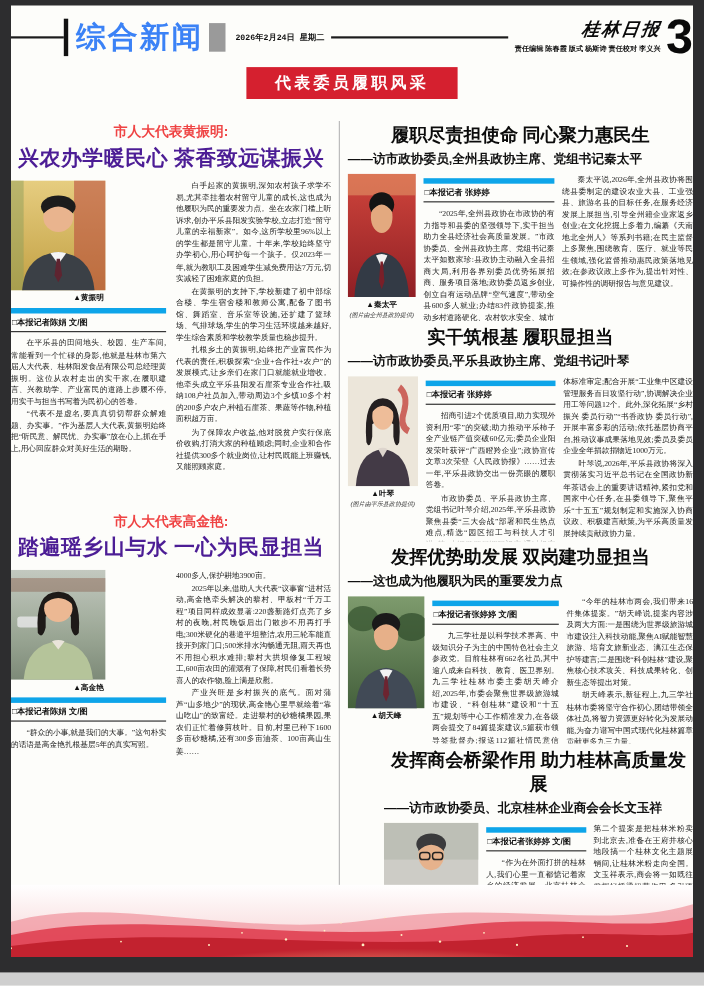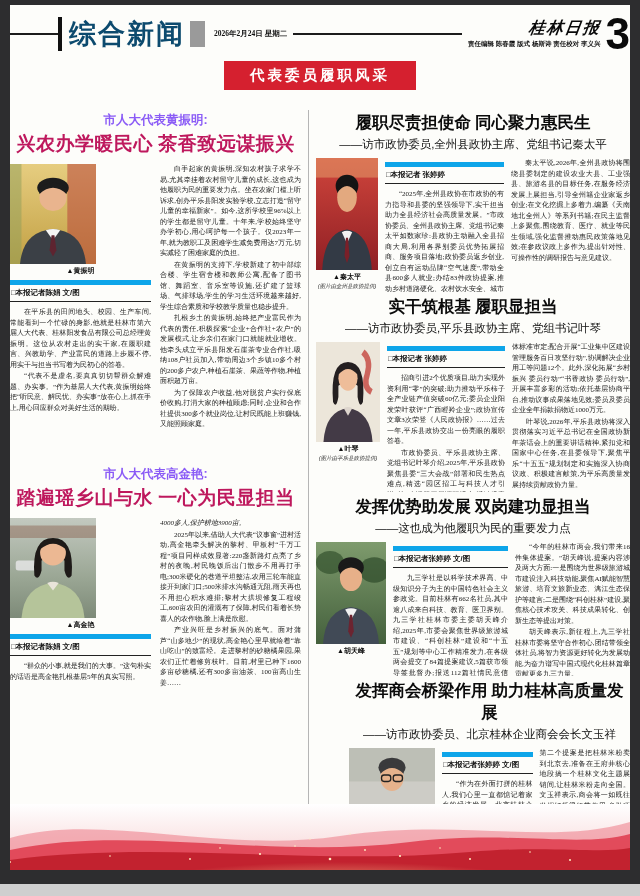--- a/index.html
+++ b/index.html
@@ -6,23 +6,23 @@
   body{width:640px;height:896px;background:#cfcfcf;font-family:"Liberation Serif",serif;position:relative;overflow:hidden;}
   .frame{position:absolute;left:0;top:0;width:640px;height:884px;background:#2d2d2f;box-sizing:border-box;padding:5px 10px 14px 10px;}
   .sheet{background:#fdfdfa;width:620px;height:865px;position:relative;overflow:hidden;box-sizing:border-box;padding-top:8px;}
 
   
   .header{display:flex;align-items:center;height:42px;}
   .seg{height:2px;background:#1c1c1c;}
   .seg-left{width:48px;}
   .seg-grow{flex:1;margin:0 6px;}
   .vbar{width:4px;height:34px;background:#111;}
-  .section-title{font-size:27px;font-weight:900;letter-spacing:2px;line-height:1;margin:0 5px 0 7px;color:#0c4a6e;}
+  .section-title{font-size:27px;font-weight:900;letter-spacing:2px;line-height:1;margin:0 5px 0 7px;color:#3b82f6;}
   .gray-block{width:15px;height:26px;background:#9a9a9a;margin-right:9px;}
-  .date{font-size:7.5px;font-weight:bold;font-family:Liberation Serif, serif;white-space:nowrap;color:#111;}
+  .date{font-size:7.5px;font-weight:bold;font-family:Liberation Mono, monospace;white-space:nowrap;color:#111;}
   .mast-col{display:flex;flex-direction:column;align-items:flex-end;}
   .paper-name{font-size:16px;font-weight:bold;font-style:italic;letter-spacing:2px;transform:skewX(-8deg);line-height:1.1;color:#0a0a0a;}
   .editors{font-size:6.5px;font-weight:bold;font-family:"Liberation Sans",sans-serif;white-space:nowrap;margin-top:3px;color:#111;}
   .page-num{font-size:44px;font-weight:900;font-family:"Liberation Sans",sans-serif;line-height:0.85;margin-left:5px;color:#0a0a0a;}
 
   
   .banner-row{display:flex;justify-content:center;margin:6px 0 20px;}
   .banner{background:#d5202f;color:#fff;font-size:14.5px;font-weight:bold;font-family:"Liberation Sans",sans-serif;letter-spacing:3px;padding:5px 26px;}
 
   
@@ -31,24 +31,24 @@
   .col-right{flex:1;border-left:1px solid #b5b5b5;box-sizing:border-box;padding-left:7px;min-width:0;}
 
   .article{overflow:hidden;margin-bottom:2px;}
   .art-l1{height:352px;}
   .art-l2{height:356px;}
   .art-r1{height:182px;}
   .art-r2{height:198px;}
   .art-r3{height:182px;}
   .art-r4{height:148px;padding-left:33px;}
 
-  .kicker{text-align:center;font-size:12.5px;font-weight:bold;font-family:"Liberation Sans",sans-serif;margin:2px 0 2px;color:#8b5cf6;}
-  .headline-l{text-align:center;font-size:19px;font-weight:900;margin:0 0 7px;letter-spacing:0.5px;color:#be185d;}
+  .kicker{text-align:center;font-size:12.5px;font-weight:bold;font-family:"Liberation Sans",sans-serif;margin:2px 0 2px;color:#ef4444;}
+  .headline-l{text-align:center;font-size:19px;font-weight:900;margin:0 0 7px;letter-spacing:0.5px;color:#4c1d95;}
   .headline-r{text-align:center;font-size:16.5px;font-weight:900;margin:2px 0 3px;color:#0b0b0b;}
-  .subtitle{text-align:center;font-size:11.5px;font-weight:normal;font-family:"Liberation Sans",sans-serif;margin-bottom:6px;color:#111;}
+  .subtitle{font-size:11.5px;font-weight:bold;font-family:"Liberation Sans",sans-serif;margin-bottom:6px;color:#111;}
   h2{padding:0;}
 
   .two-col{display:flex;gap:9px;}
   .subcol{flex:1;min-width:0;}
   .article p{margin:0 0 1px;text-indent:2em;font-size:7px;line-height:1.5;text-align:justify;color:#1a1a1a;}
   .byline{font-size:7.5px;font-weight:bold;font-family:"Liberation Sans",sans-serif;border-top:5px solid #0ea5e9;border-bottom:1px solid #222;padding:3px 1px;margin:4px 0 5px;color:#111;}
   figure{margin:0;}
   figcaption{font-size:7px;font-weight:bold;text-align:center;font-family:"Liberation Sans",sans-serif;margin:2px 0 1px;color:#111;}
   .photo-credit{font-size:5.5px;text-align:center;font-style:italic;color:#333;font-family:"Liberation Sans",sans-serif;margin-bottom:2px;}
   .photo{display:block;}
@@ -160,21 +160,21 @@
                     <path d="M8,80 q2,-26 22,-28 q20,2 22,28 Z" fill="#b5c49a"></path>
                     <path d="M26,52 l4,6 l4,-6 q-4,-2 -8,0 Z" fill="#e9e4da"></path>
                   </svg>
                 </div>
                 <figcaption>▲高金艳</figcaption>
               </figure>
               <div class="byline">□本报记者陈娟 文/图</div>
               <p>“群众的小事,就是我们的大事。”这句朴实的话语是高金艳扎根基层5年的真实写照。</p>
             </div>
             <div class="subcol">
-              <p style="text-indent:0;font-style:italic;">4000多人,保护耕地3900亩。</p>
+              <p style="text-indent:0;">4000多人,保护耕地3900亩。</p>
               <p>2025年以来,借助人大代表“议事窗”进村活动,高金艳牵头解决的黎村、甲板村“千万工程”项目同样成效显著:220盏新路灯点亮了乡村的夜晚,村民晚饭后出门散步不用再打手电;300米硬化的巷道平坦整洁,农用三轮车能直接开到家门口;500米排水沟畅通无阻,雨天再也不用担心积水难排;黎村大拱坝修复工程竣工,600亩农田的灌溉有了保障,村民们看着长势喜人的农作物,脸上满是欣慰。</p>
               <p>产业兴旺是乡村振兴的底气。面对蒲芦“山多地少”的现状,高金艳心里早就绘着“靠山吃山”的致富经。走进黎村的砂糖橘果园,果农们正忙着修剪枝叶。目前,村里已种下1600多亩砂糖橘,还有300多亩油茶、100亩高山生姜……</p>
             </div>
           </div>
         </div>
       </div>
 
       <div class="col-right">
 
         <div class="article art-r1">

